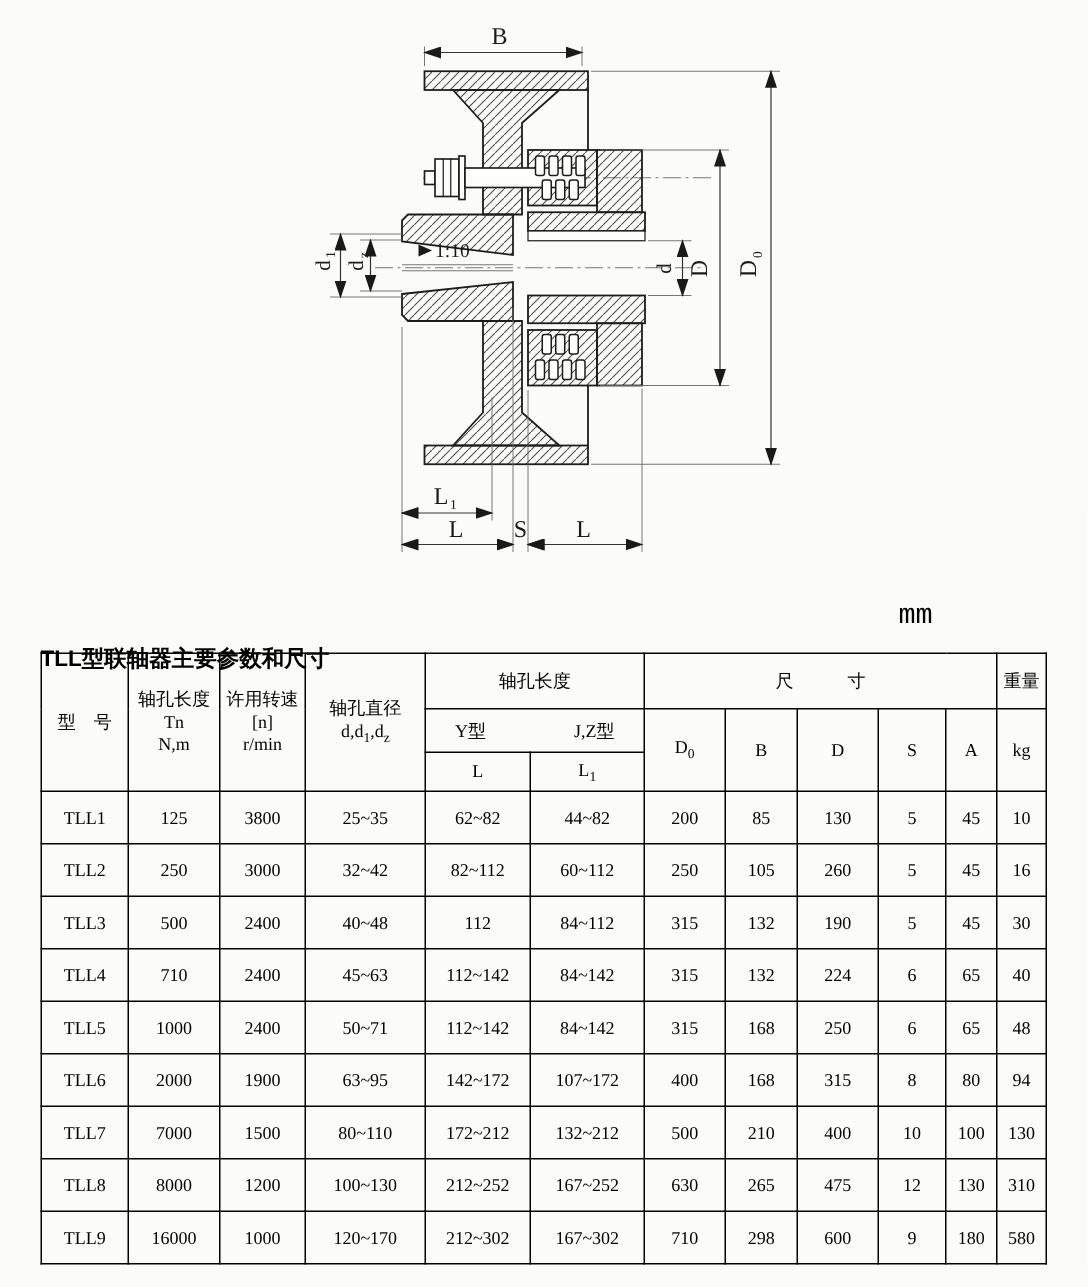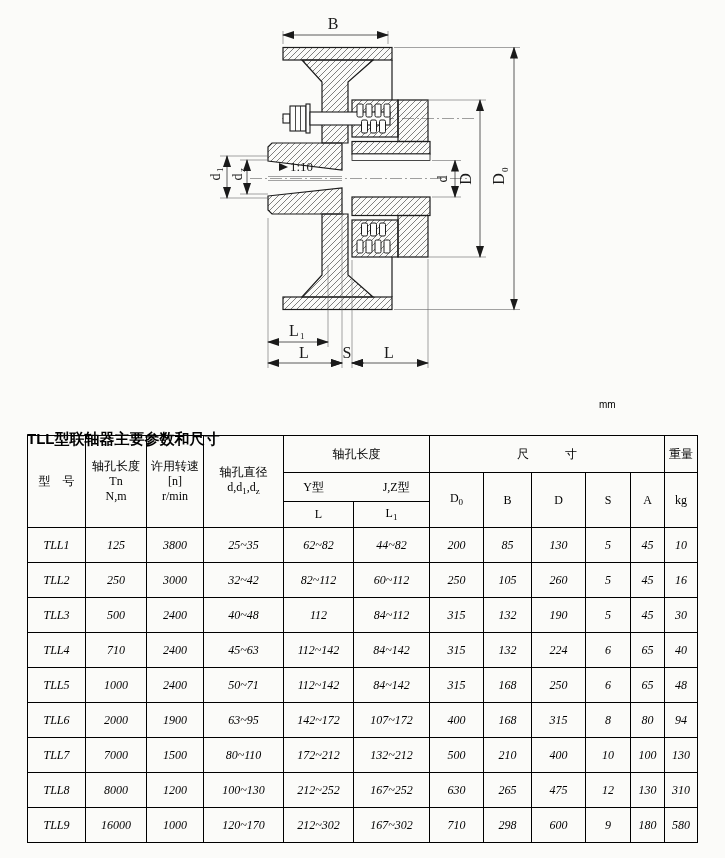--- a/index.html
+++ b/index.html
@@ -7,29 +7,29 @@
         font-family:"Liberation Serif",serif;color:#111;}
   .drawing{position:absolute;left:0;top:0;width:725px;height:395px;}
   svg text{fill:#1a1a1a;}
   .dim-lab{font-size:16px;}
   .dim-lab-s{font-size:14px;}
   .dim-sub{font-size:9px;}
   .taper-lab{font-size:13px;}
   .title-row{position:absolute;left:27px;top:398px;width:670px;height:26px;}
   .tbl-title{position:absolute;left:0;right:0;text-align:left;
              font-family:"Liberation Sans",sans-serif;font-weight:bold;font-size:15px;color:#000;margin-top:32px;}
-  .unit{position:absolute;left:572px;top:1px;font-family:Liberation Sans, sans-serif;font-size:10px;color:#000;}
+  .unit{position:absolute;left:572px;top:1px;font-family:Liberation Mono, monospace;font-size:19px;color:#000;}
   table.params{position:absolute;left:27px;top:435px;border-collapse:collapse;table-layout:fixed;
                width:670px;background:transparent;}
   table.params th, table.params td{border:1px solid #000;text-align:center;vertical-align:middle;
                font-weight:normal;font-size:12px;padding:0;line-height:1.25;color:#000;}
   table.params{border:1.5px solid #000;}
   th.pre{white-space:pre;}
   .hr1{height:37px;} .hr2{height:29px;} .hr3{height:26px;}
-  tbody tr{height:35px;font-style:italic;}
+  tbody tr{height:35px;}
   .split{display:flex;justify-content:space-around;align-items:center;gap:20px;}
   sub{font-size:9px;}
 </style>
 </head>
 <body>
 
 <div class="page">
 
   <div class="drawing">
   <svg width="725" height="395" viewBox="0 0 725 395">

